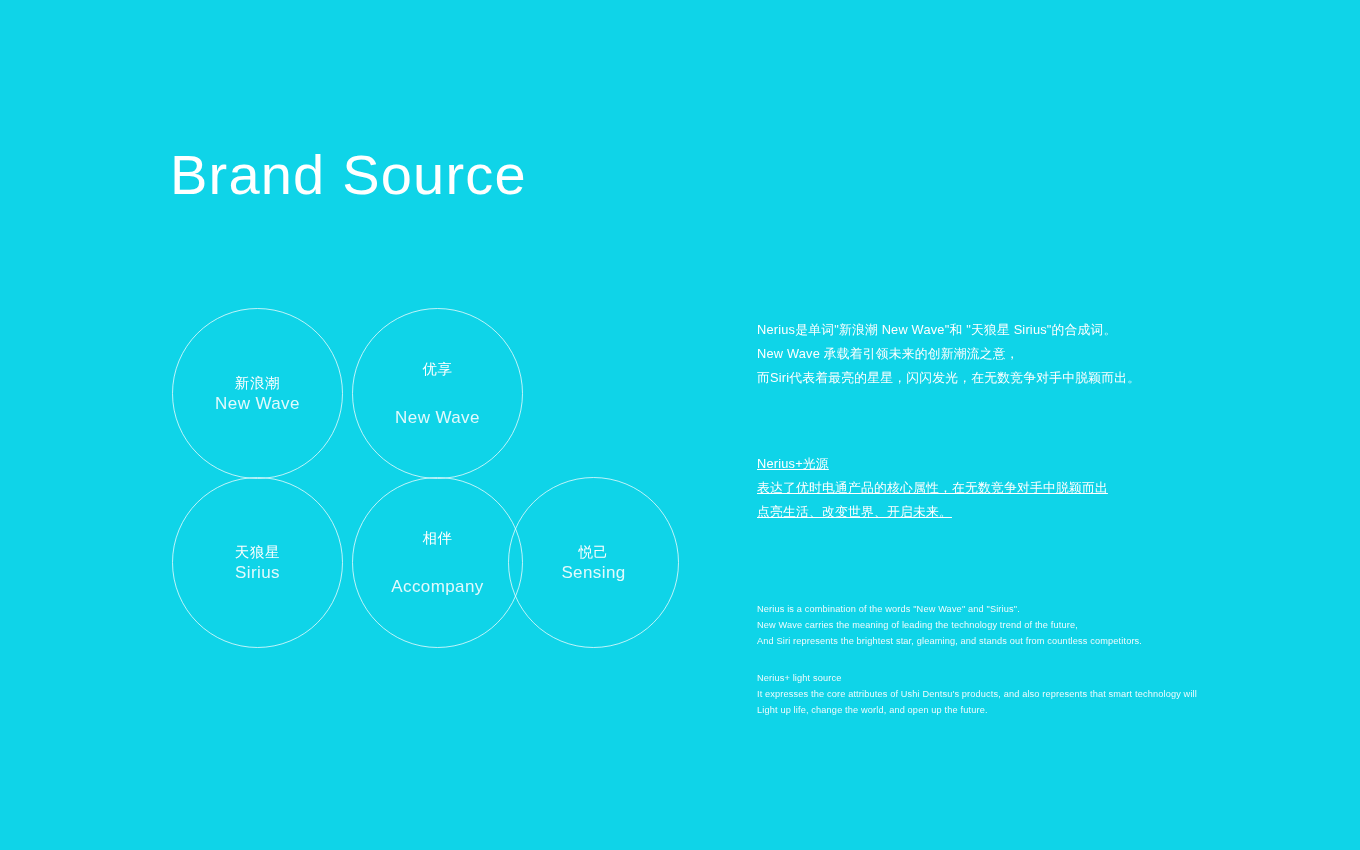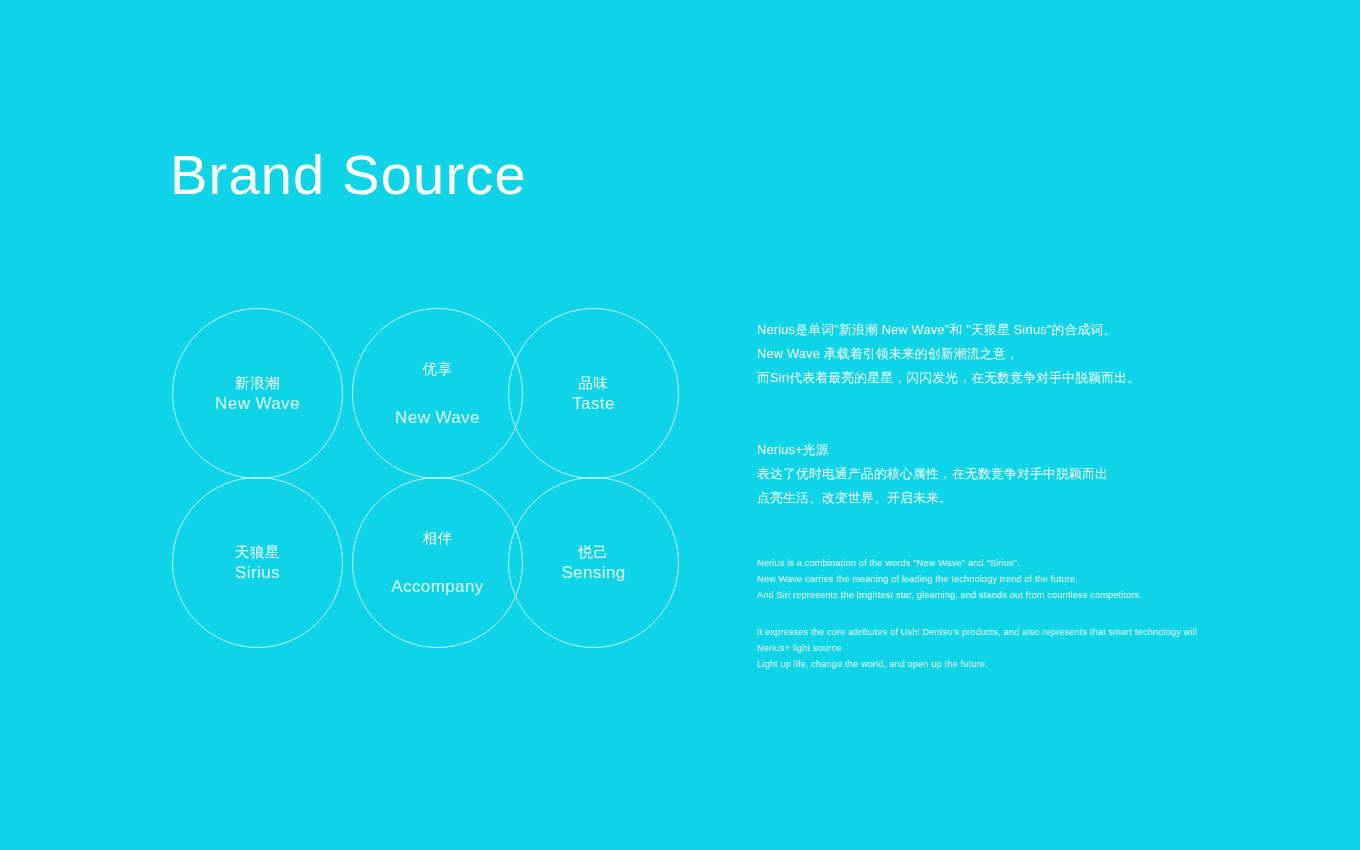--- a/index.html
+++ b/index.html
@@ -80,54 +80,51 @@
     width: 460px;
   }
   .para-cn {
     color: #ffffff;
     font-size: 12.8px;
     line-height: 24px;
     letter-spacing: 0.2px;
     font-weight: 400;
   }
   .para-cn.block-2 {
-    margin-top: 48px;
+    margin-top: 62px;
+    text-decoration: underline;
   }
   .small-block {
     color: rgba(255, 255, 255, 0.93);
     font-size: 9.2px;
     line-height: 15.8px;
     letter-spacing: 0.15px;
     font-weight: 400;
   }
-  #small-block-1 { margin-top: 46px; }
+  #small-block-1 { margin-top: 78px; }
   #small-block-2 { margin-top: 22px; }
   .line { display: block; white-space: nowrap; }
 </style>
 </head>
 <body style="background: rgb(15, 212, 232);">
 
 <div id="page-title">Brand Source</div>
 
 <div id="circle-cluster">
 
   <div class="circle col-0 row-0">
     <span class="cn">新浪潮</span>
     <span class="en">New Wave</span>
   </div>
 
   <div class="circle col-1 row-0">
     <span class="cn">优享</span>
     <span class="en">New Wave</span>
   </div>
 
-  <div class="circle col-2 row-0">
-    <span class="cn">品味</span>
-    <span class="en">Taste</span>
-  </div>
 
   <div class="circle col-0 row-1">
     <span class="cn">天狼星</span>
     <span class="en">Sirius</span>
   </div>
 
   <div class="circle col-2 row-1">
     <span class="cn">悦己</span>
     <span class="en">Sensing</span>
   </div>
@@ -153,18 +150,18 @@
     <span class="line">点亮生活、改变世界、开启未来。</span>
   </div>
 
   <div class="small-block" id="small-block-1">
     <span class="line">Nerius is a combination of the words "New Wave" and "Sirius".</span>
     <span class="line">New Wave carries the meaning of leading the technology trend of the future,</span>
     <span class="line">And Siri represents the brightest star, gleaming, and stands out from countless competitors.</span>
   </div>
 
   <div class="small-block" id="small-block-2">
+    <span class="line">Nerius+ light source</span>
     <span class="line">It expresses the core attributes of Ushi Dentsu's products, and also represents that smart technology will</span>
-    <span class="line">Nerius+ light source</span>
     <span class="line">Light up life, change the world, and open up the future.</span>
   </div>
 
 </div>
 
 </body></html>

